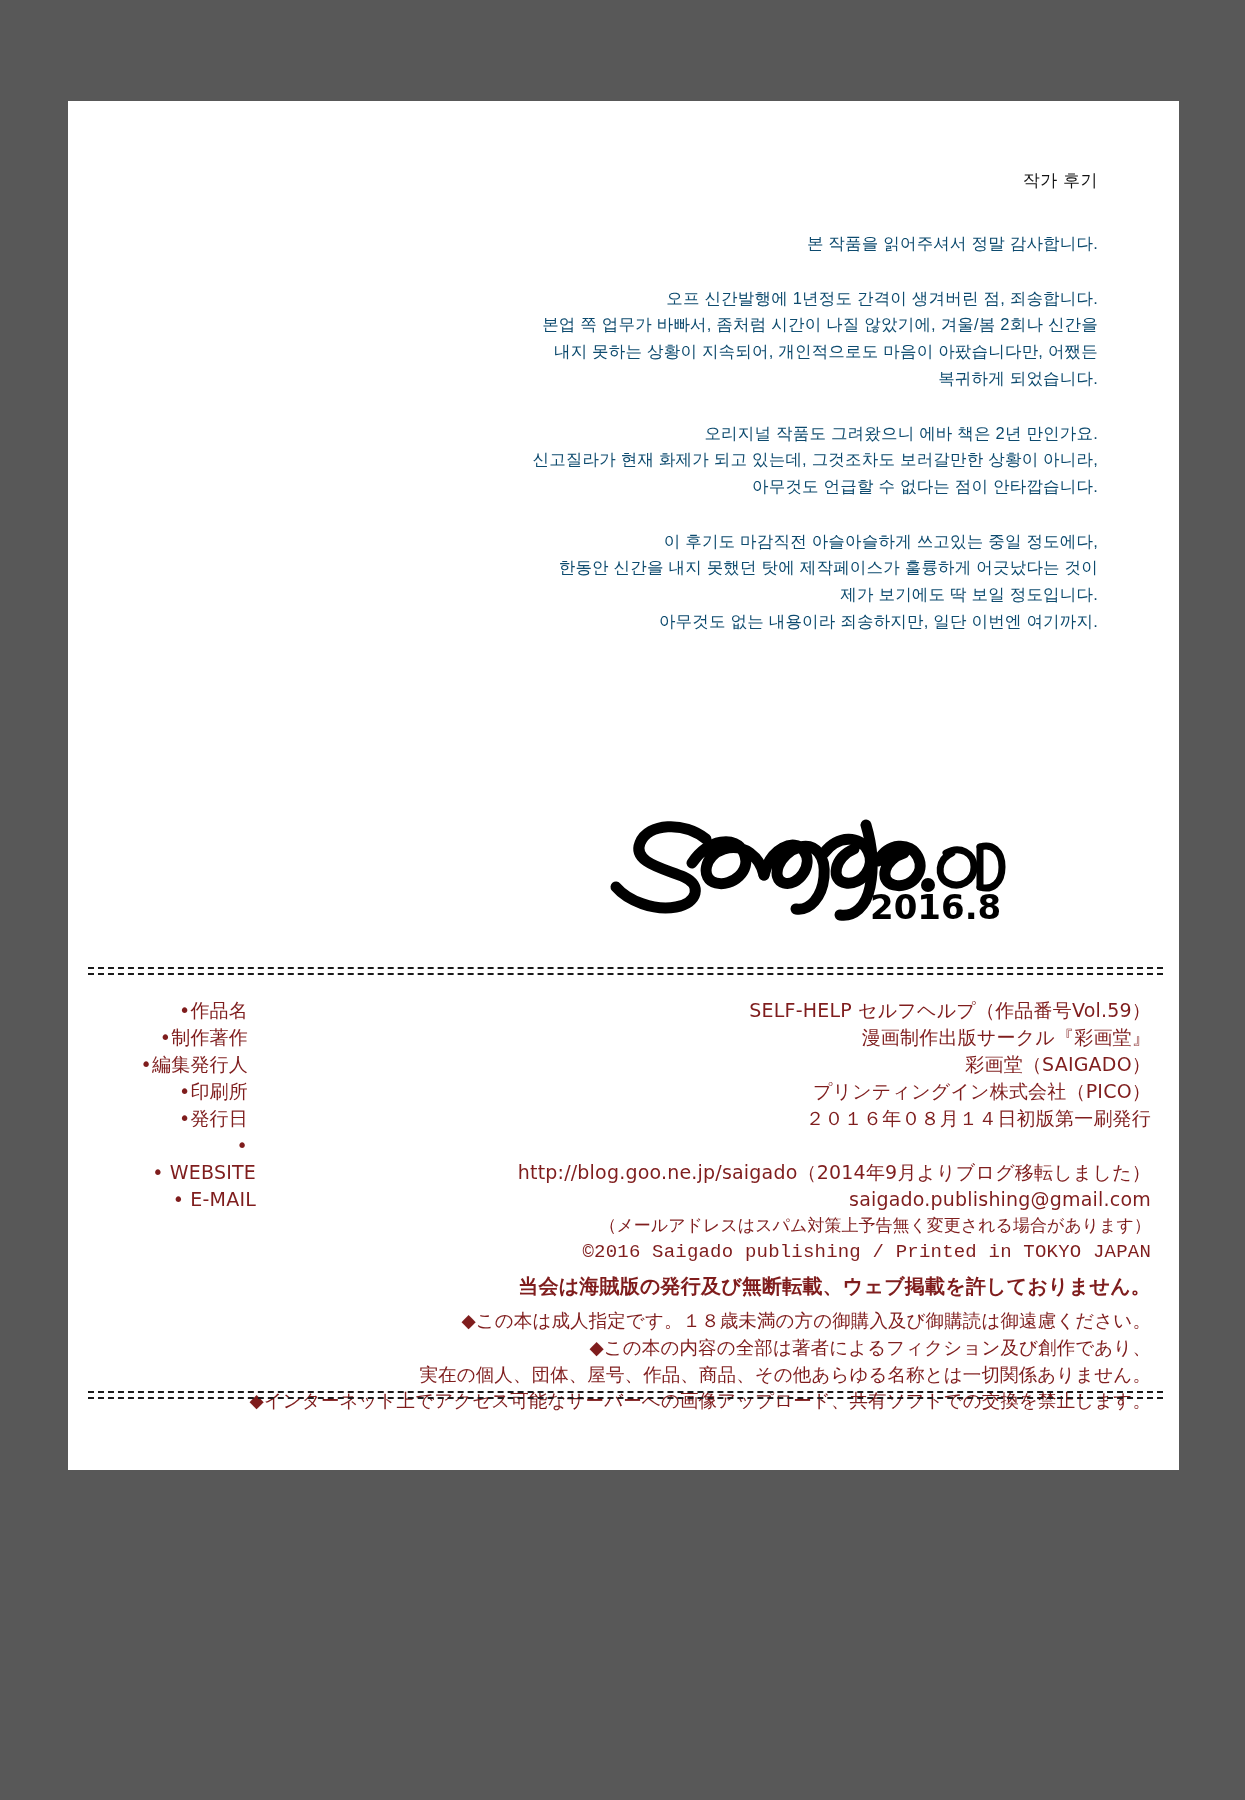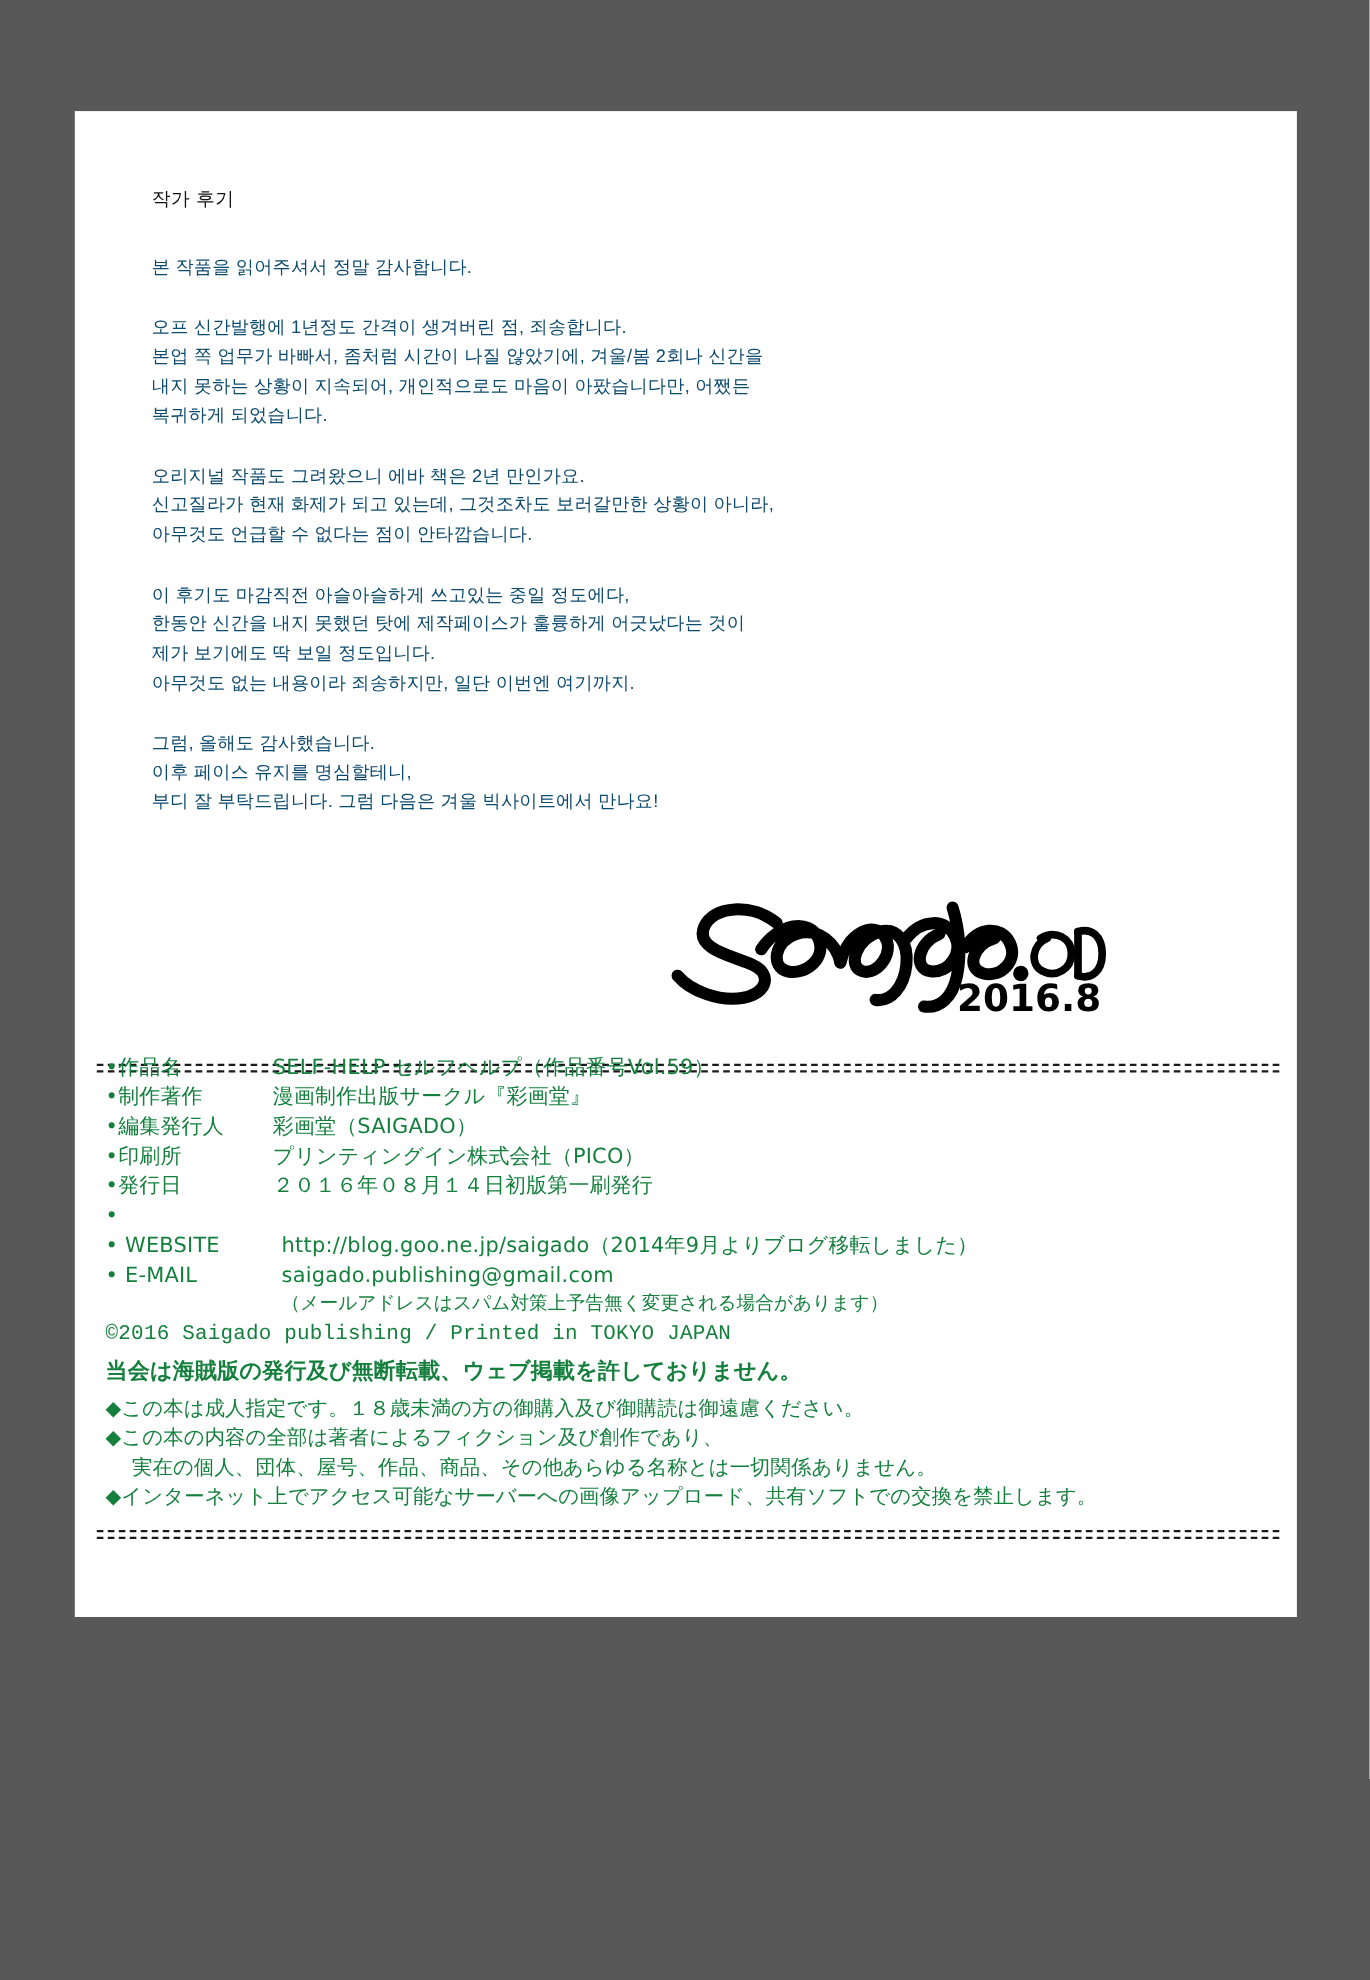--- a/index.html
+++ b/index.html
@@ -14,20 +14,21 @@
     overflow: hidden;
   }
   .page {
     position: absolute;
     left: 68px;
     top: 101px;
     width: 1111px;
     height: 1369px;
     background: #ffffff;
     box-sizing: border-box;
+    text-align: right;
   }
 
   
   .afterword {
     position: absolute;
     left: 70px;
     top: 56px;
     width: 960px;
     padding: 12px 0 24px 0;
     box-sizing: border-box;
@@ -90,24 +91,24 @@
     height: 0;
     border-top: 2px dashed #1a1a1a;
   }
   .divider2 .rule.r1 { top: 0; }
   .divider2 .rule.r2 { top: 6px; }
 
   
   .colophon {
     position: absolute;
     left: 28px;
-    top: 856px;
+    top: 896px;
     width: 1055px;
     font-family: "DejaVu Sans", sans-serif;
-    color: #15803d;
+    color: #7f1d1d;
   }
   .colo-row {
     display: flex;
     align-items: baseline;
     font-size: 19px;
     line-height: 1.42;
     letter-spacing: 0.2px;
   }
   .colo-label {
     width: 152px;
@@ -154,21 +155,20 @@
 <body>
 
 <div class="page">
 
   <div class="afterword">
     <div class="afterword-title">작가 후기</div>
     <p>본 작품을 읽어주셔서 정말 감사합니다.</p>
     <p>오프 신간발행에 1년정도 간격이 생겨버린 점, 죄송합니다.<br>본업 쪽 업무가 바빠서, 좀처럼 시간이 나질 않았기에, 겨울/봄 2회나 신간을<br>내지 못하는 상황이 지속되어, 개인적으로도 마음이 아팠습니다만, 어쨌든<br>복귀하게 되었습니다.</p>
     <p>오리지널 작품도 그려왔으니 에바 책은 2년 만인가요.<br>신고질라가 현재 화제가 되고 있는데, 그것조차도 보러갈만한 상황이 아니라,<br>아무것도 언급할 수 없다는 점이 안타깝습니다.</p>
     <p>이 후기도 마감직전 아슬아슬하게 쓰고있는 중일 정도에다,<br>한동안 신간을 내지 못했던 탓에 제작페이스가 훌륭하게 어긋났다는 것이<br>제가 보기에도 딱 보일 정도입니다.<br>아무것도 없는 내용이라 죄송하지만, 일단 이번엔 여기까지.</p>
-    <p>그럼, 올해도 감사했습니다.<br>이후 페이스 유지를 명심할테니,<br>부디 잘 부탁드립니다. 그럼 다음은 겨울 빅사이트에서 만나요!</p>
   </div>
 
   <div class="signature">
     <svg width="420" height="160" viewBox="0 0 420 160" xmlns="http://www.w3.org/2000/svg">
       <g fill="none" stroke="#000000" stroke-linecap="round" stroke-linejoin="round">
         <path d="M118 48 C 96 30, 60 32, 52 52 C 44 72, 78 78, 96 86 C 114 94, 110 112, 88 116 C 66 120, 40 110, 28 96" stroke-width="11"></path>
         <path d="M104 72 C 120 48, 148 44, 156 62 C 164 80, 144 96, 128 92 C 112 88, 116 64, 136 58 C 156 52, 172 66, 176 84" stroke-width="11"></path>
         <path d="M176 84 C 182 58, 206 46, 216 60 C 226 74, 210 96, 196 92 C 182 88, 190 62, 212 56" stroke-width="11"></path>
         <path d="M212 56 C 228 52, 238 66, 236 86 C 234 106, 222 120, 208 118" stroke-width="11"></path>
         <path d="M236 62 C 250 44, 272 44, 280 60 C 288 76, 274 94, 258 92 C 242 90, 246 66, 266 58" stroke-width="11"></path>

